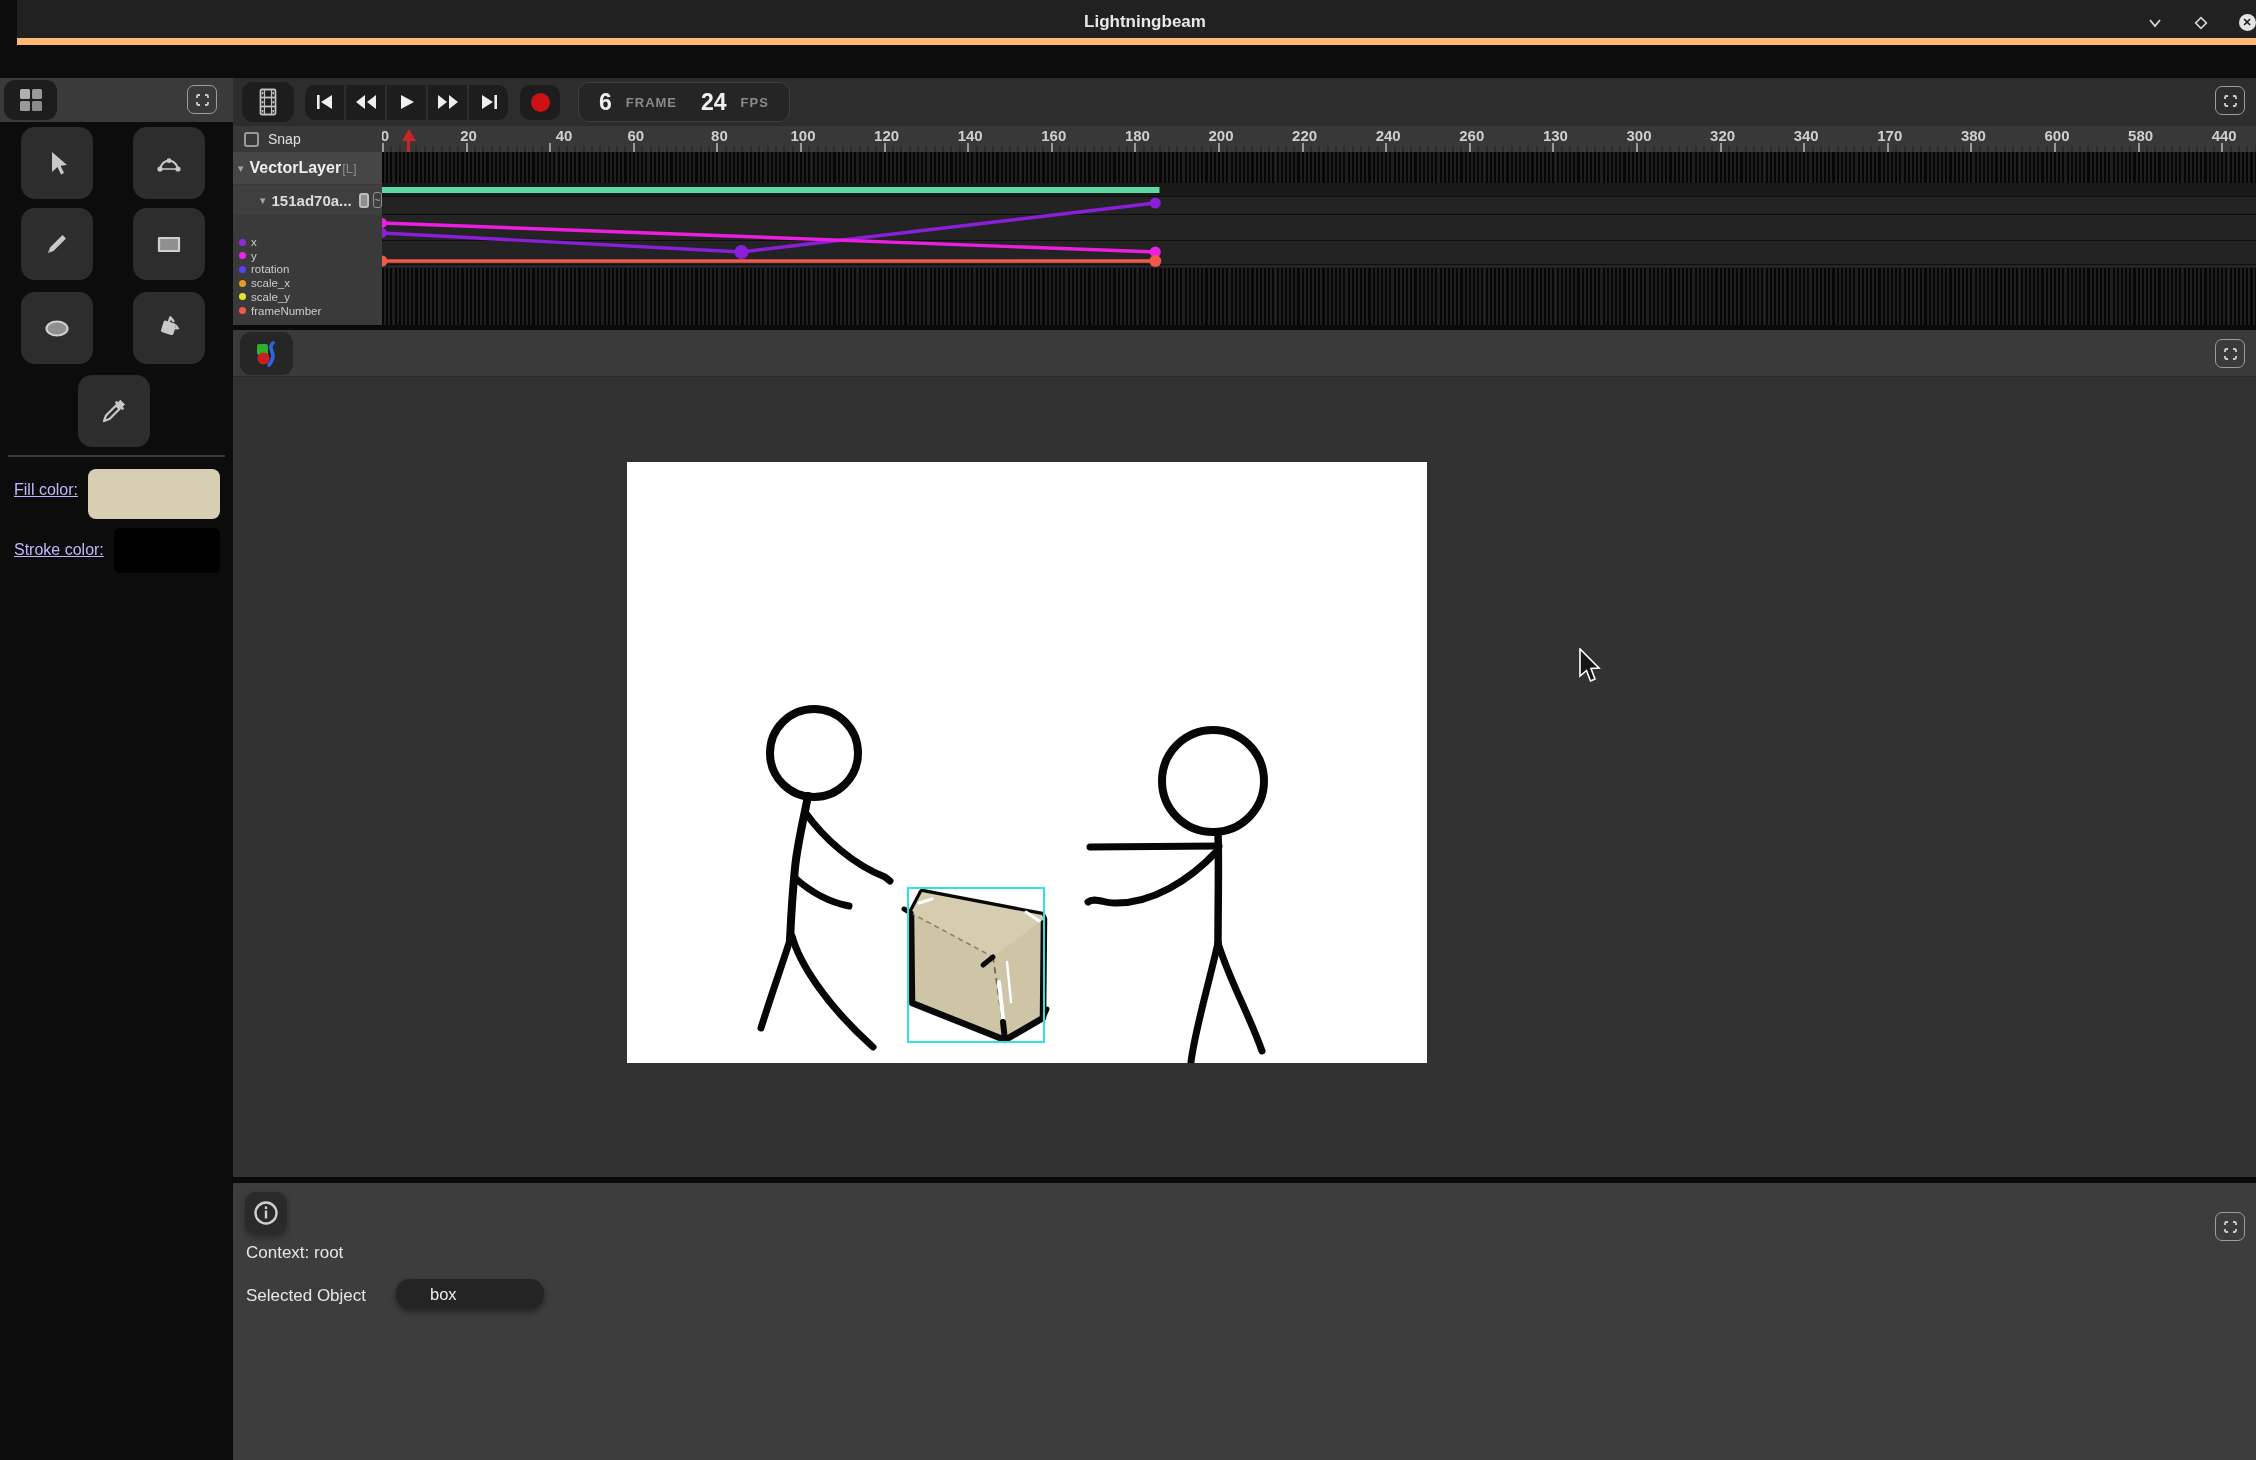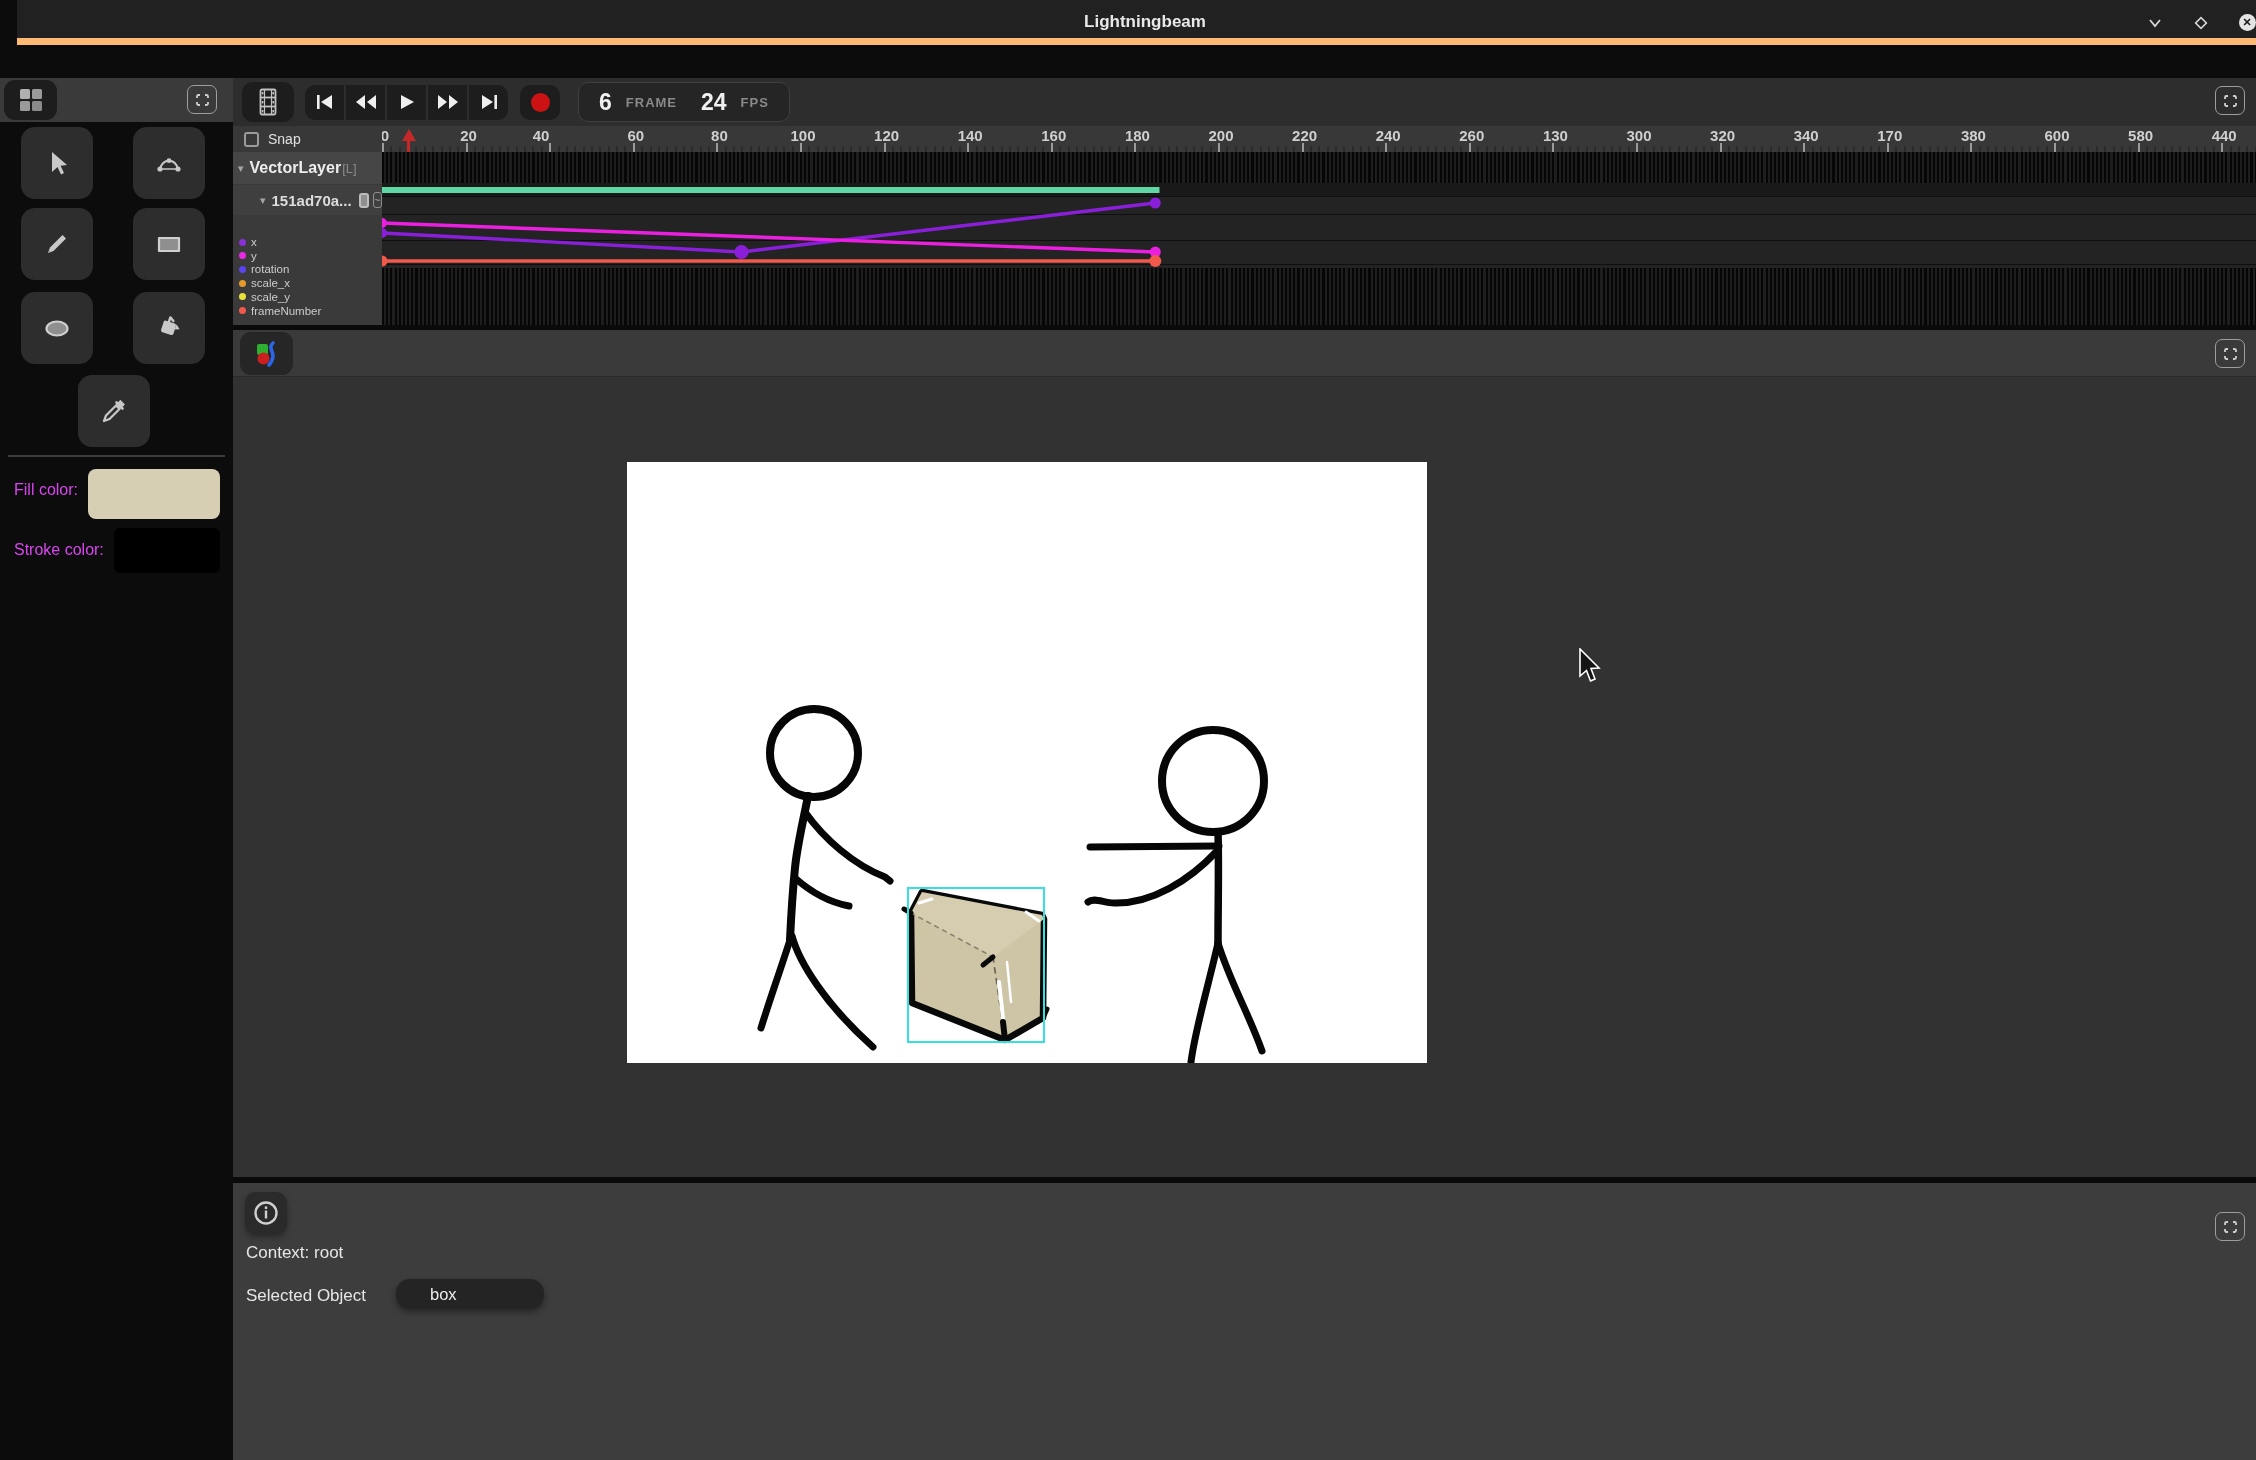--- a/index.html
+++ b/index.html
@@ -26,21 +26,21 @@
   .sidebar { position:absolute; left:0; top:78px; width:233px; height:1382px; background:#0c0c0c; }
   .sb-head { position:absolute; left:0; top:0; width:233px; height:44px; background:#3a3a3a; }
   .grid-btn { position:absolute; left:4px; top:2px; width:53px; height:40px; background:#1d1d1d;
     border-radius:11px; display:flex; align-items:center; justify-content:center; }
   .expand-btn { width:30px; height:29px; border:1.5px solid #9d9d9d; border-radius:7px;
     display:flex; align-items:center; justify-content:center; background:transparent; }
   .sb-expand { position:absolute; left:187px; top:7px; }
   .tool-btn { position:absolute; width:72px; height:72px; background:#2d2d2d; border-radius:14px;
     display:flex; align-items:center; justify-content:center; }
   .sb-divider { position:absolute; left:8px; top:377px; width:217px; height:2px; background:#3a3a3a; }
-  .swatch-label { position:absolute; left:14px; font-size:16px; color:#d946ef; }
+  .swatch-label { position:absolute; left:14px; font-size:16px; color:#c4b5fd;text-decoration:underline; }
   .swatch { position:absolute; border-radius:8px; }
   
   .tl-panel { position:absolute; left:233px; top:78px; width:2023px; height:247px; background:#202020; overflow:hidden; }
   .tl-strip { position:absolute; left:0; top:0; width:2023px; height:48px; background:#2d2d2d;
     display:flex; align-items:center; }
   .film-btn { margin-left:9px; width:52px; height:40px; background:#1d1d1d; border-radius:11px;
     display:flex; align-items:center; justify-content:center; }
   .pb-group { margin-left:11px; display:flex; gap:2px; border-radius:10px; overflow:hidden; }
   .pb-btn { width:39px; height:35px; background:#1d1d1d; display:flex; align-items:center; justify-content:center; }
   .rec-btn { margin-left:12px; width:40px; height:35px; background:#1d1d1d; border-radius:10px;
@@ -519,21 +519,21 @@
           <div class="tick" style="left: 1814.12px; height: 6px; background: rgb(44, 44, 44);"></div>
           <div class="tick" style="left: 1822.48px; height: 6px; background: rgb(44, 44, 44);"></div>
           <div class="tick" style="left: 1830.84px; height: 6px; background: rgb(44, 44, 44);"></div>
           <div class="tick" style="left: 1839.2px; height: 9px; background: rgb(154, 154, 154);"></div>
           <div class="tick" style="left: 1847.56px; height: 6px; background: rgb(44, 44, 44);"></div>
           <div class="tick" style="left: 1855.92px; height: 6px; background: rgb(44, 44, 44);"></div>
           <div class="tick" style="left: 1864.28px; height: 6px; background: rgb(44, 44, 44);"></div>
           <div class="tick" style="left: 1872.64px; height: 6px; background: rgb(44, 44, 44);"></div>
           <div class="ruler-label" style="left: -19px;">0</div>
           <div class="ruler-label" style="left: 64.6px;">20</div>
-          <div class="ruler-label" style="left: 137px;">40</div>
+          <div class="ruler-label" style="left: 160px;">40</div>
           <div class="ruler-label" style="left: 231.8px;">60</div>
           <div class="ruler-label" style="left: 315.4px;">80</div>
           <div class="ruler-label" style="left: 399px;">100</div>
           <div class="ruler-label" style="left: 482.6px;">120</div>
           <div class="ruler-label" style="left: 566.2px;">140</div>
           <div class="ruler-label" style="left: 649.8px;">160</div>
           <div class="ruler-label" style="left: 733.4px;">180</div>
           <div class="ruler-label" style="left: 817px;">200</div>
           <div class="ruler-label" style="left: 900.6px;">220</div>
           <div class="ruler-label" style="left: 984.2px;">240</div>

